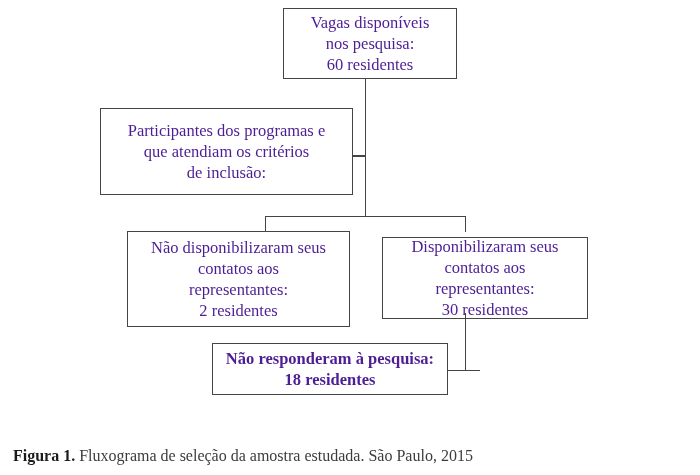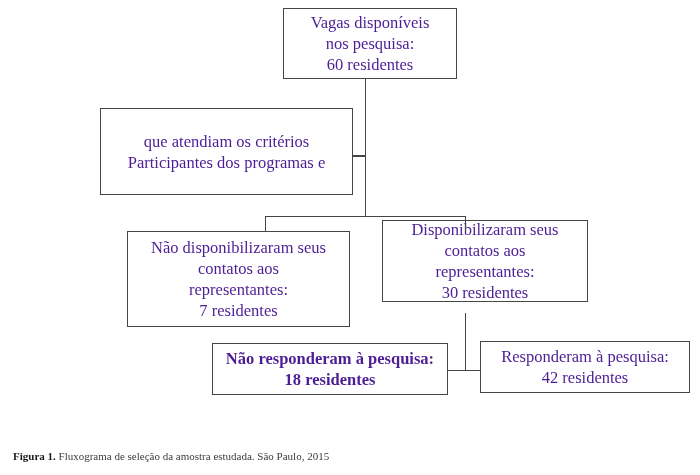--- a/index.html
+++ b/index.html
@@ -36,21 +36,21 @@
   .line {
     position: absolute;
     background: #454545;
   }
   .line.h { height: 1.5px; }
   .line.v { width: 1.5px; }
   .caption {
     position: absolute;
     left: 13px;
     top: 446px;
-    font-size: 11px;
+    font-size: 16px;
     line-height: 20px;
     color: #3c3c3c;
     white-space: pre-wrap;
   }
   .cap-label {
     font-weight: bold;
     color: #1b1b1b;
   }
 </style>
 </head>
@@ -58,47 +58,44 @@
 
 <div class="canvas">
 
   <div class="node" style="left:283px; top:8px; width:174px; height:71px;">
     <span class="ln">Vagas disponíveis</span>
     <span class="ln">nos pesquisa:</span>
     <span class="ln">60 residentes</span>
   </div>
 
   <div class="node" style="left:100px; top:108px; width:253px; height:87px;">
+    <span class="ln">Participantes dos programas e</span>
     <span class="ln">que atendiam os critérios</span>
-    <span class="ln">Participantes dos programas e</span>
+    <span class="ln">de inclusão:</span>
   </div>
 
   <div class="node" style="left:127px; top:231px; width:223px; height:96px;">
     <span class="ln">Não disponibilizaram seus</span>
     <span class="ln">contatos aos</span>
     <span class="ln">representantes:</span>
-    <span class="ln">7 residentes</span>
+    <span class="ln">2 residentes</span>
   </div>
 
-  <div class="node" style="left:382px; top:220px; width:206px; height:82px;">
+  <div class="node" style="left:382px; top:237px; width:206px; height:82px;">
     <span class="ln">Disponibilizaram seus</span>
     <span class="ln">contatos aos</span>
     <span class="ln">representantes:</span>
     <span class="ln">30 residentes</span>
   </div>
 
   <div class="node" style="left:212px; top:343px; width:236px; height:52px;font-weight:bold;">
     <span class="ln">Não responderam à pesquisa:</span>
     <span class="ln">18 residentes</span>
   </div>
 
-  <div class="node" style="left:480px; top:341px; width:210px; height:52px;">
-    <span class="ln">Responderam à pesquisa:</span>
-    <span class="ln">42 residentes</span>
-  </div>
 
   <div class="line v" style="left:364.5px; top:79px; height:138px;"></div>
   <div class="line h" style="left:353px; top:155px; width:12px;"></div>
   <div class="line h" style="left:264.5px; top:215.5px; width:201.5px;"></div>
   <div class="line v" style="left:264.5px; top:215.5px; height:16px;"></div>
   <div class="line v" style="left:464.5px; top:215.5px; height:16px;"></div>
   <div class="line v" style="left:464.5px; top:313px; height:58px;"></div>
   <div class="line h" style="left:448px; top:369.5px; width:32px;"></div>
 
   <div class="caption"><span class="cap-label">Figura 1.</span><span class="cap-text"> Fluxograma de seleção da amostra estudada. São Paulo, 2015</span></div>

